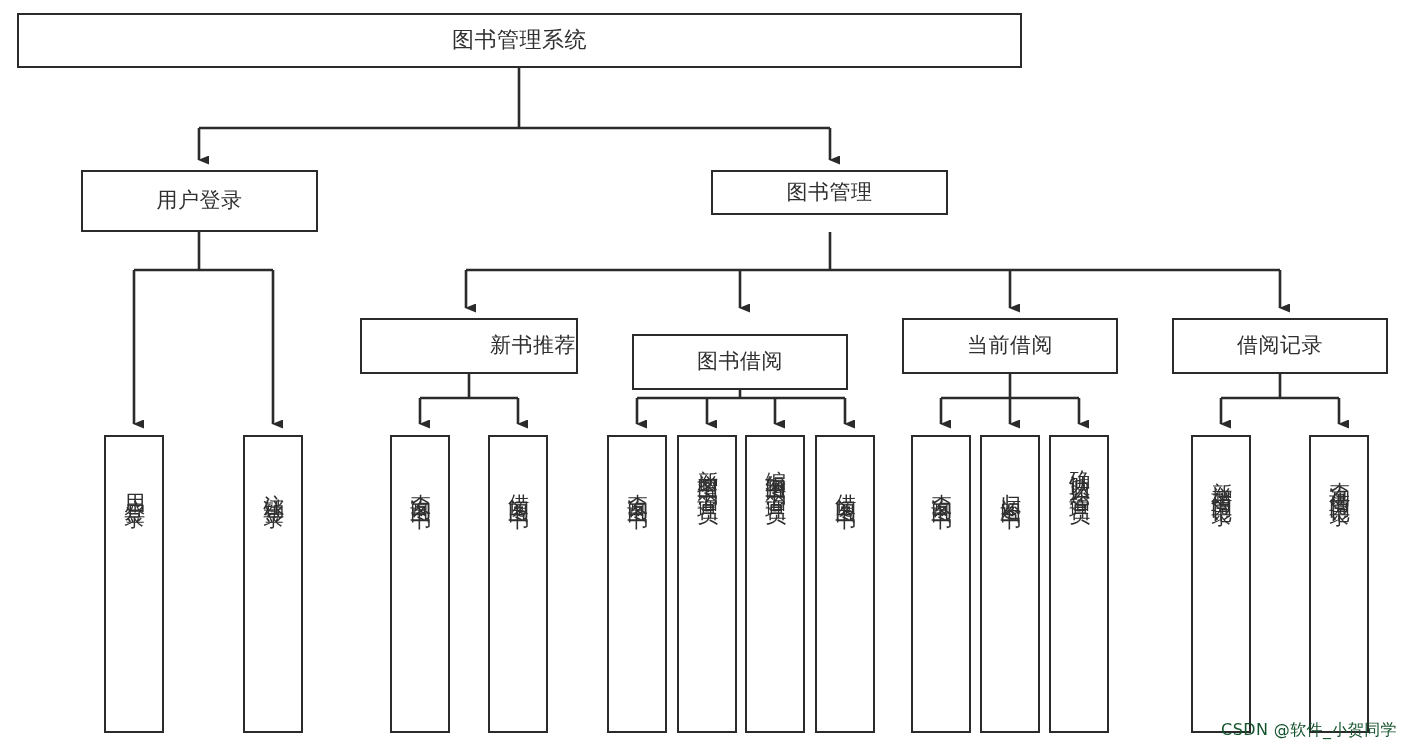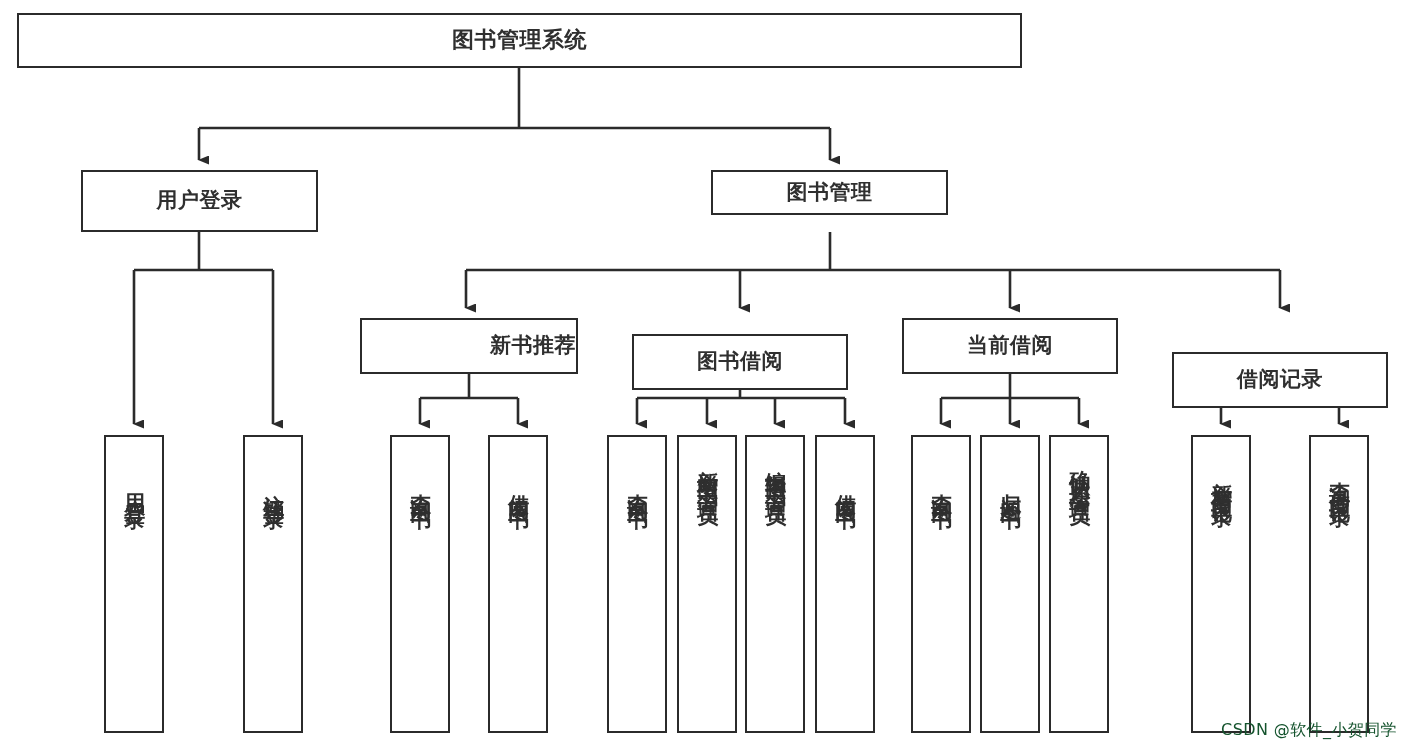--- a/index.html
+++ b/index.html
@@ -3,21 +3,21 @@
 <meta charset="utf-8">
 <style>
   html,body{margin:0;padding:0;background:#ffffff;}
   body{width:1405px;height:747px;overflow:hidden;
        font-family:"DejaVu Sans","Liberation Sans",sans-serif;}
   #stage{position:relative;width:1405px;height:747px;background:#fff;}
   svg#wires{position:absolute;left:0;top:0;width:1405px;height:747px;}
   .node{position:absolute;box-sizing:border-box;background:#ffffff;
         border:2.5px solid #2b2b2b;display:flex;align-items:center;
         justify-content:center;color:#2f2f2f;}
-  .node .lbl{color:#2f2f2f;line-height:1.12;letter-spacing:.5px;font-weight:bold;}
+  .node .lbl{color:#2f2f2f;line-height:1.12;letter-spacing:.5px;}
   .node.horiz .lbl{font-size:21px;white-space:nowrap;}
   .node.root .lbl{font-size:22px;}
   .node.leaf{align-items:flex-start;padding-top:6px;}
   .node.leaf .lbl{writing-mode:vertical-rl;text-orientation:upright;
         font-size:21px;letter-spacing:5px;white-space:nowrap;}
   .node.leaf.mid .lbl{padding-top:34px;}
   .node.leaf.tall .lbl{padding-top:10px;}
   #watermark{position:absolute;right:8px;bottom:6px;font-size:16px;
         color:#14532d;white-space:nowrap;letter-spacing:.4px;}
 </style>
@@ -89,21 +89,21 @@
 
   <div class="node horiz" style="left:360px;top:318px;width:218px;height:56px;justify-content:flex-end;">
     <span class="lbl">新书推荐</span>
   </div>
   <div class="node horiz" style="left:632px;top:318px;width:216px;height:56px;margin-top:16px;">
     <span class="lbl">图书借阅</span>
   </div>
   <div class="node horiz" style="left:902px;top:318px;width:216px;height:56px;">
     <span class="lbl">当前借阅</span>
   </div>
-  <div class="node horiz" style="left:1172px;top:318px;width:216px;height:56px;margin-top:34px;">
+  <div class="node horiz" style="left:1172px;top:318px;width:216px;height:56px;">
     <span class="lbl">借阅记录</span>
   </div>
 
   <div class="node leaf mid" style="left:104px;top:435px;width:60px;height:298px;">
     <span class="lbl">用户登录</span>
   </div>
   <div class="node leaf mid" style="left:243px;top:435px;width:60px;height:298px;">
     <span class="lbl">注销登录</span>
   </div>
 

